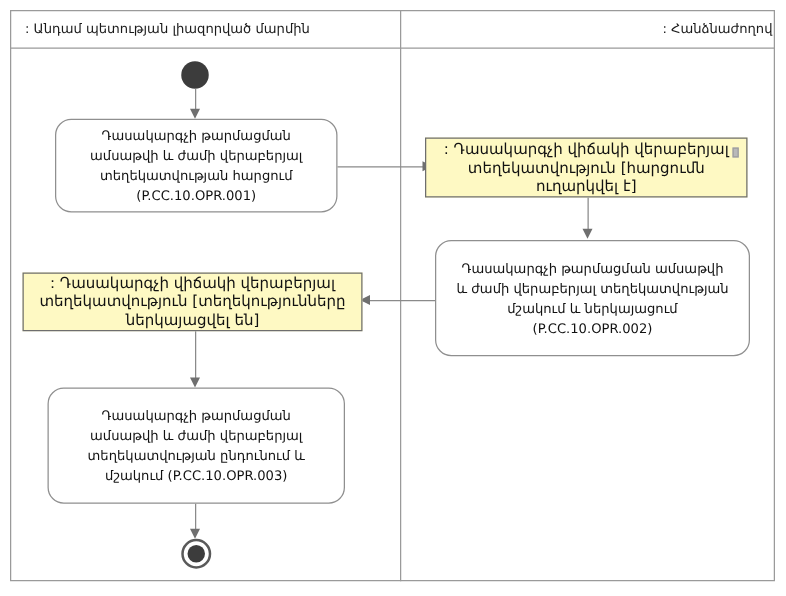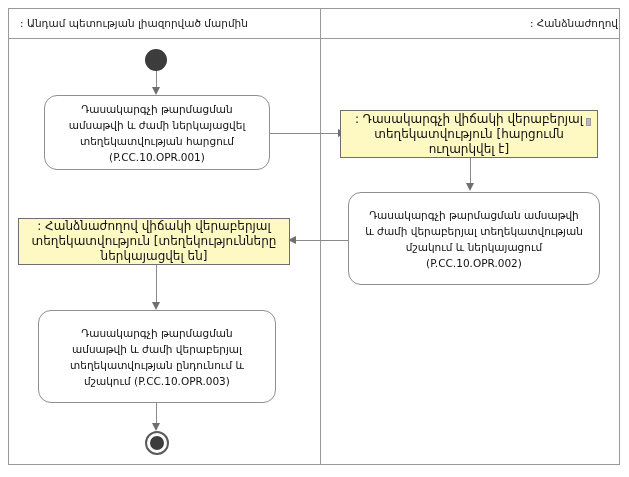--- a/index.html
+++ b/index.html
@@ -180,21 +180,21 @@
   <div class="lane-divider"></div>
 
   <div class="lane-title left">: Անդամ պետության լիազորված մարմին</div>
   <div class="lane-title right">: Հանձնաժողով</div>
 
   <div class="start-node" style="left:145px; top:49px;"></div>
   <div class="v-line" style="left:156px; top:71px; height:17px;"></div>
   <div class="arrow-down" style="left:152px; top:87px;"></div>
 
   <div class="activity" style="left:44px; top:95px; width:226px; height:75px;">
-    <span>Դասակարգչի թարմացման ամսաթվի և ժամի ներկայացվել տեղեկատվության հարցում (P.CC.10.OPR.001)</span>
+    <span>Դասակարգչի թարմացման ամսաթվի և ժամի վերաբերյալ տեղեկատվության հարցում (P.CC.10.OPR.001)</span>
   </div>
 
   <div class="h-line" style="left:270px; top:133px; width:70px;"></div>
   <div class="arrow-right" style="left:338px; top:129px;"></div>
 
   <div class="object-node" style="left:340px; top:110px; width:258px; height:48px;">
     <span>: Դասակարգչի վիճակի վերաբերյալ տեղեկատվություն [հարցումն ուղարկվել է]</span>
     <span class="object-marker"></span>
   </div>
 
@@ -202,21 +202,21 @@
   <div class="arrow-down" style="left:466px; top:183px;"></div>
 
   <div class="activity" style="left:348px; top:192px; width:252px; height:93px;">
     <span>Դասակարգչի թարմացման ամսաթվի և ժամի վերաբերյալ տեղեկատվության մշակում և ներկայացում (P.CC.10.OPR.002)</span>
   </div>
 
   <div class="h-line" style="left:290px; top:240px; width:58px;"></div>
   <div class="arrow-left" style="left:288px; top:236px;"></div>
 
   <div class="object-node" style="left:18px; top:218px; width:272px; height:47px;">
-    <span>: Հանձնաժողով վիճակի վերաբերյալ տեղեկատվություն [տեղեկությունները ներկայացվել են]</span>
+    <span>: Դասակարգչի վիճակի վերաբերյալ տեղեկատվություն [տեղեկությունները ներկայացվել են]</span>
   </div>
 
   <div class="v-line" style="left:156px; top:265px; height:38px;"></div>
   <div class="arrow-down" style="left:152px; top:302px;"></div>
 
   <div class="activity" style="left:38px; top:310px; width:238px; height:93px;">
     <span>Դասակարգչի թարմացման ամսաթվի և ժամի վերաբերյալ տեղեկատվության ընդունում և մշակում (P.CC.10.OPR.003)</span>
   </div>
 
   <div class="v-line" style="left:156px; top:403px; height:22px;"></div>

